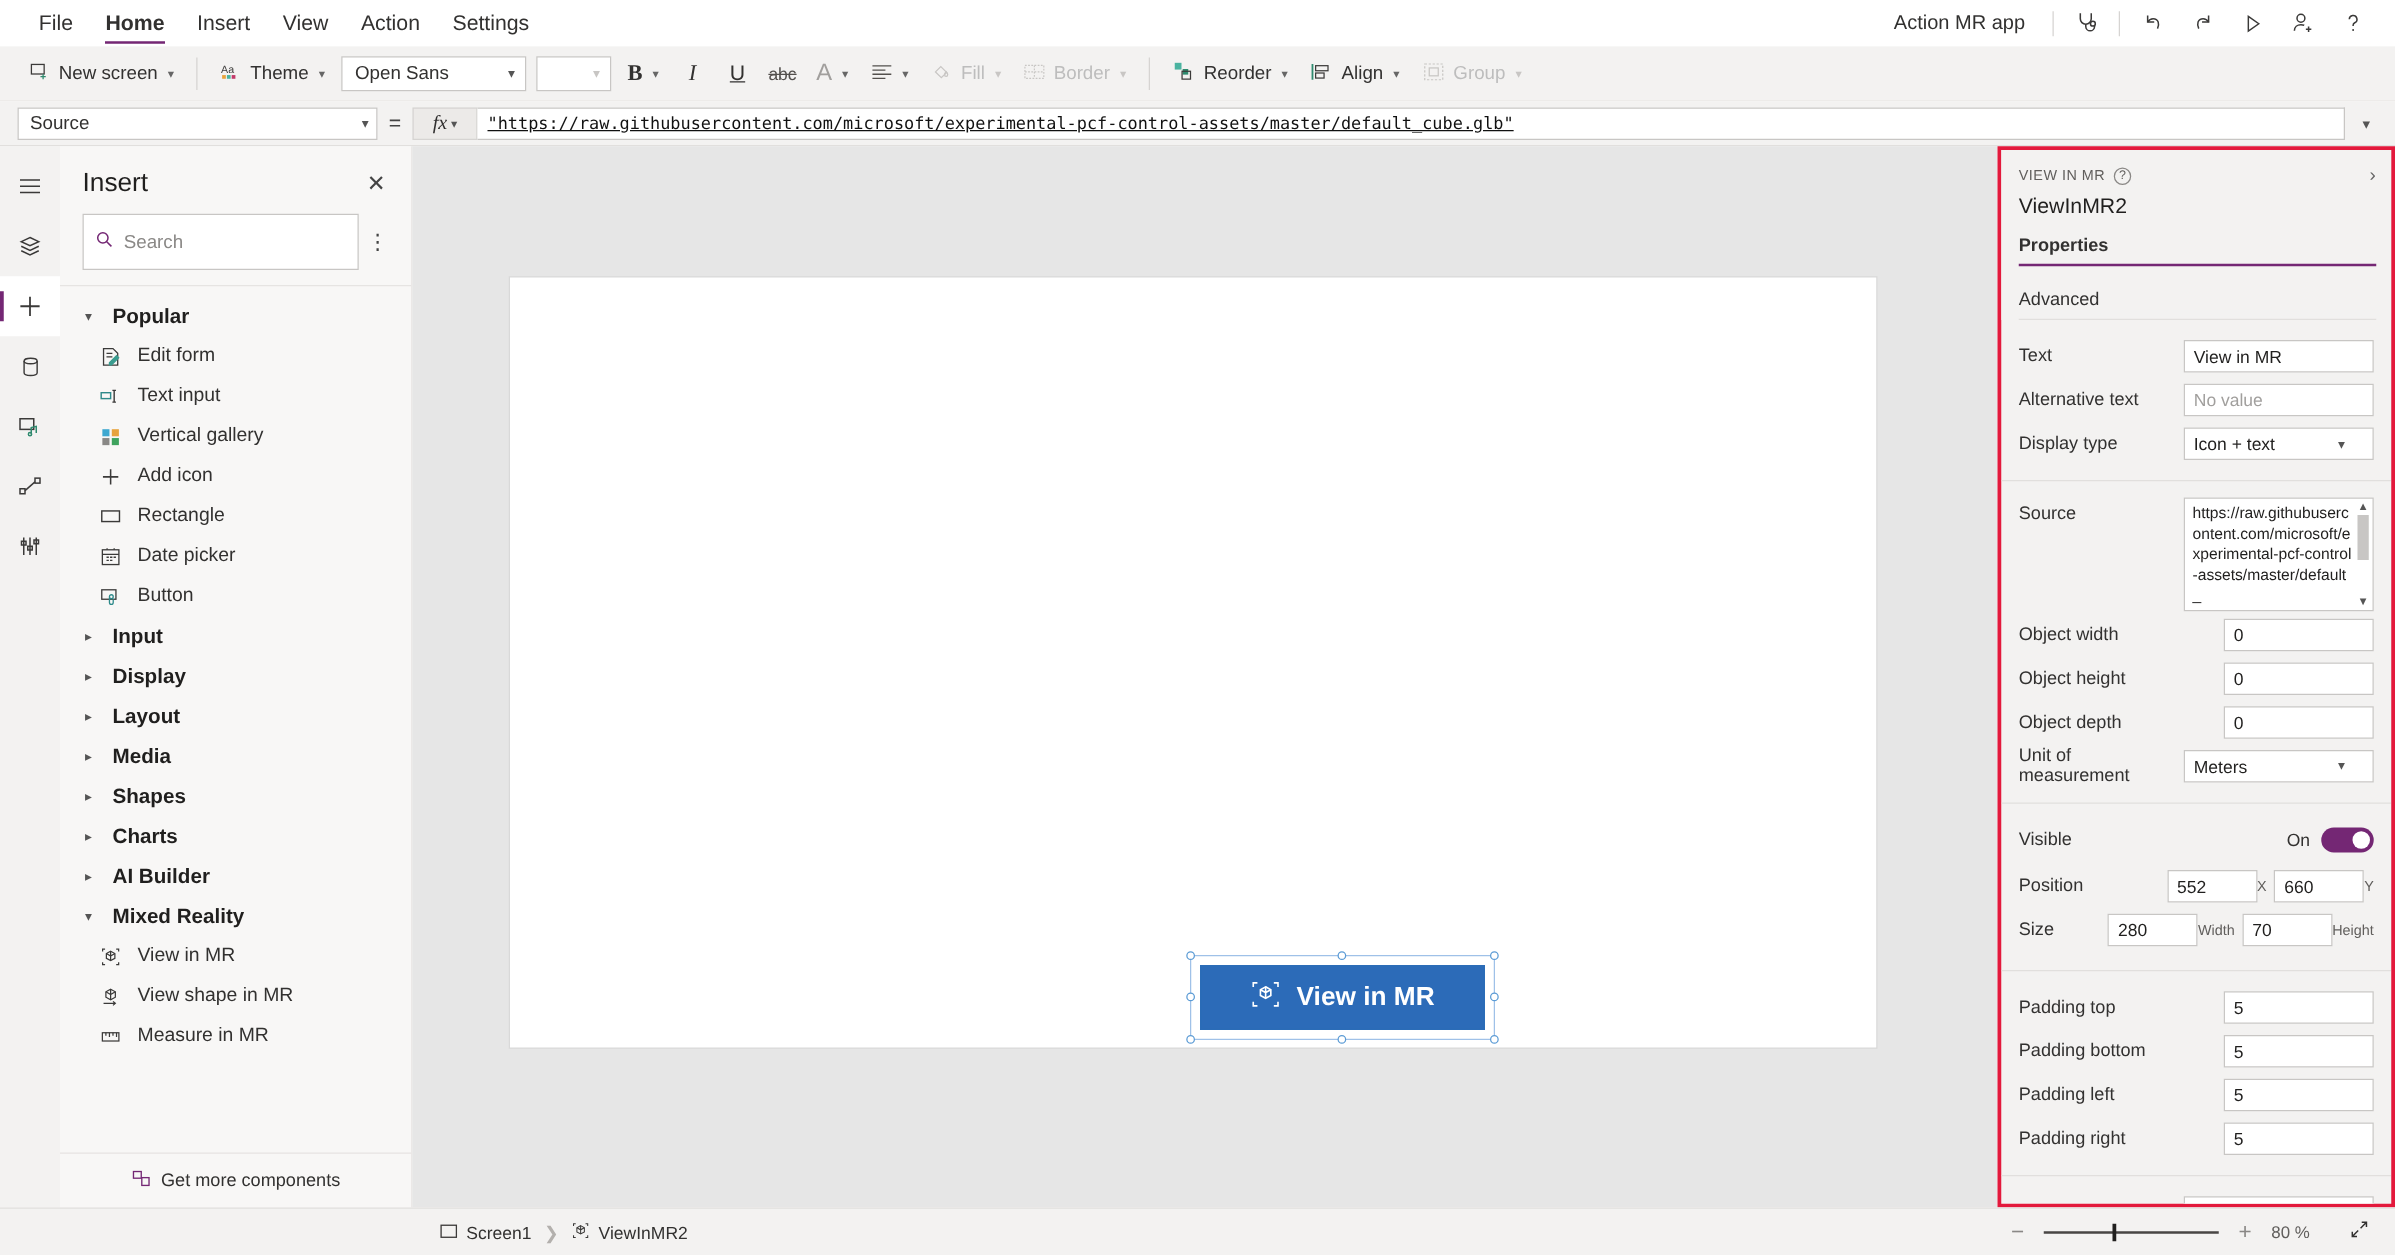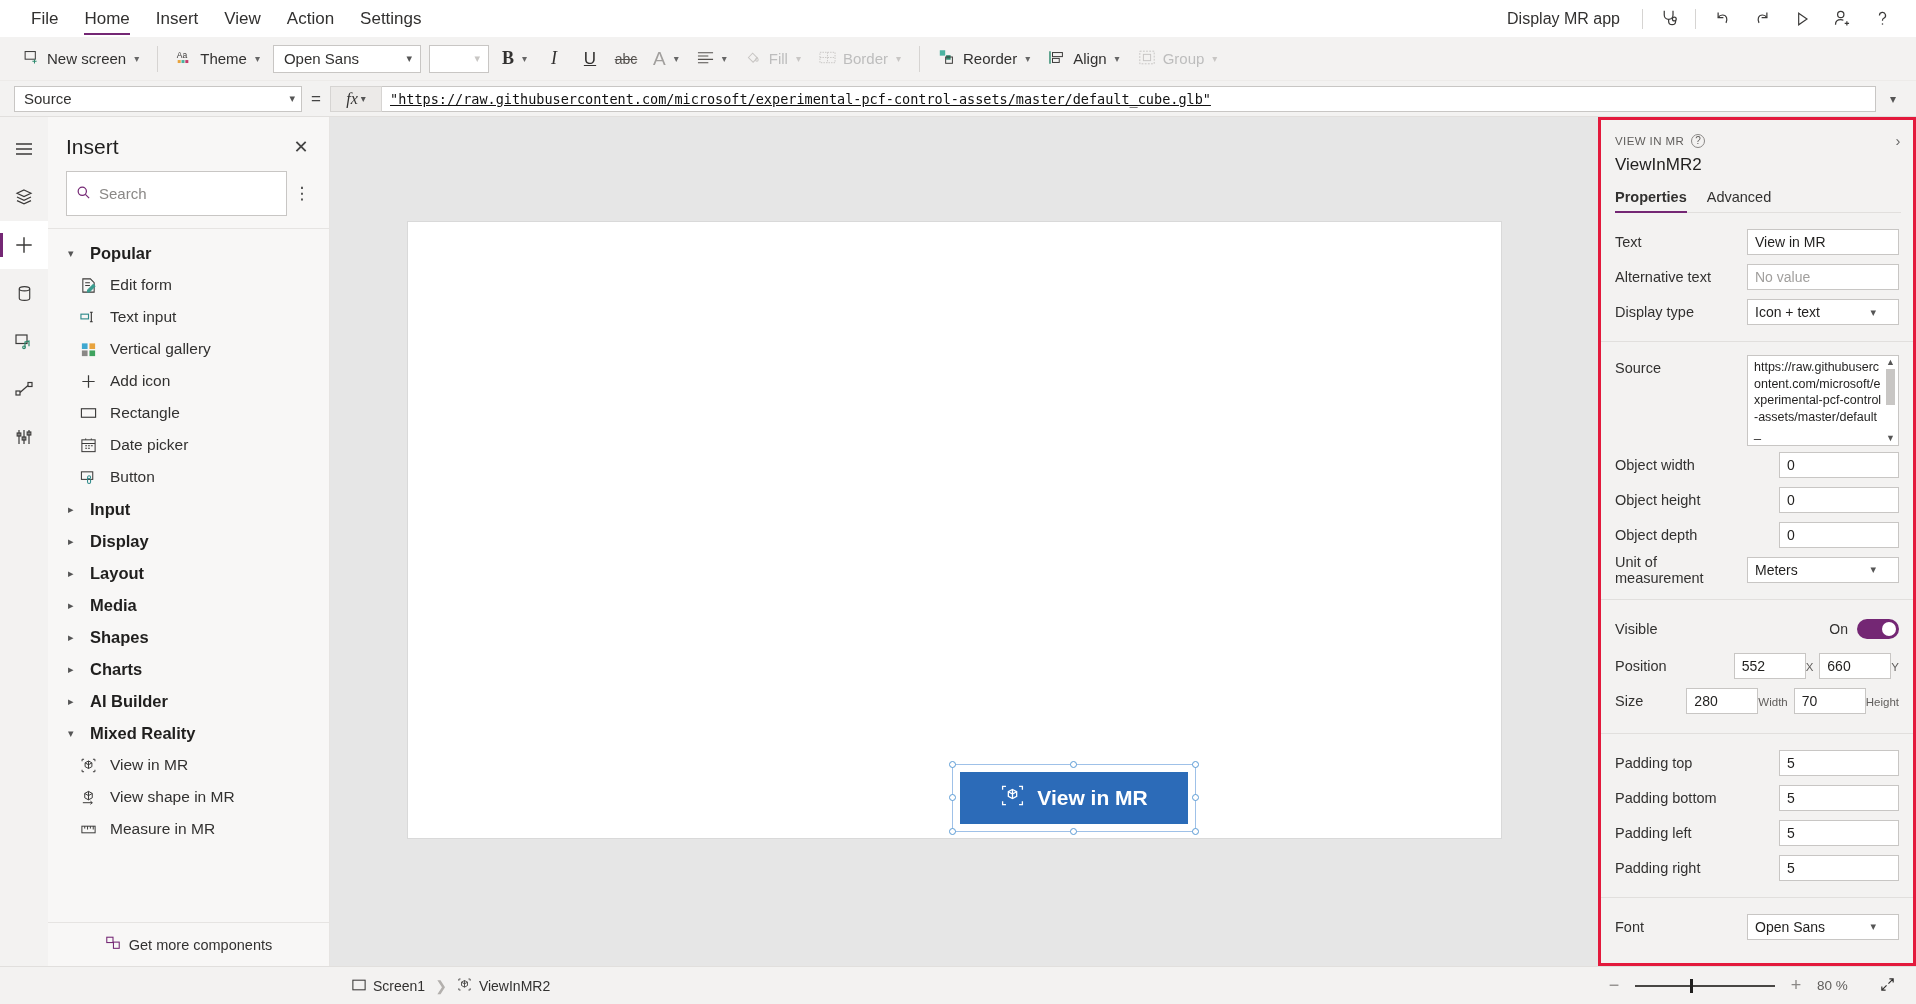--- a/index.html
+++ b/index.html
@@ -14,21 +14,21 @@
 
   
   .menubar {
     height: 37px; background:#ffffff; display:flex; align-items:center;
     padding-left: 18px; flex: 0 0 37px; position: relative;
   }
   .menu-item {
     font-size: 17px; color:#323130; padding: 0 13px; height:37px;
     display:flex; align-items:center; cursor:pointer; position:relative;
   }
-  .menu-item.active { font-weight: normal; }
+  .menu-item.active { font-weight: bold; }
   .menu-item.active::after {
     content:""; position:absolute; left:13px; right:13px; bottom:2px; height:2.5px; background:#742774;
   }
   .menubar-right { margin-left:auto; display:flex; align-items:center; padding-right:14px; gap:0px; }
   .app-name { font-size:16px; color:#323130; padding:0 16px; }
   .mb-sep { width:1px; height:20px; background:#d6d4d2; margin:0 6px; }
   .mb-icon { width:40px; height:34px; display:flex; align-items:center; justify-content:center; cursor:pointer; }
   .mb-icon svg { display:block; }
 
   
@@ -139,21 +139,21 @@
   .props {
     width:318px; flex:0 0 318px; background:#f3f2f1; position:relative;
     display:flex; flex-direction:column; overflow:hidden;
     border:3px solid #e3193c;
   }
   .pp-head { padding:12px 12px 0 14px; background:#f3f2f1; }
   .pp-kicker { display:flex; align-items:center; gap:7px; font-size:11.5px; letter-spacing:.4px; color:#605e5c; text-transform:uppercase; }
   .pp-kicker .q { width:14px; height:14px; border:1px solid #8a8886; border-radius:50%; font-size:10px; display:flex; align-items:center; justify-content:center; color:#605e5c; }
   .pp-collapse { margin-left:auto; font-size:15px; color:#666; cursor:pointer; }
   .pp-name { font-size:17px; color:#201f1e; margin-top:6px; }
-  .pp-tabs { display:flex; gap:20px; margin-top:14px; border-bottom:1px solid #e1dfdd; }
+  .pp-tabs { display:flex; gap:20px; margin-top:14px; border-bottom:1px solid #e1dfdd;flex-direction:column; }
   .pp-tab { font-size:14.5px; color:#323130; padding-bottom:7px; cursor:pointer; position:relative; }
   .pp-tab.active { font-weight:bold; }
   .pp-tab.active::after { content:""; position:absolute; left:0; right:0; bottom:-1px; height:2.5px; background:#742774; }
   .pp-body { flex:1; overflow:hidden; }
   .pp-sec { padding:10px 14px 10px 14px; border-bottom:1px solid #e1dfdd; }
   .pp-row { display:flex; align-items:center; min-height:32px; margin:3px 0; }
   .pp-label { font-size:14.5px; color:#323130; flex:1; }
   .pp-input {
     width:120px; height:26px; background:#fff; border:1px solid #c8c6c4;
     display:flex; align-items:center; padding:0 7px; font-size:14px; color:#201f1e;
@@ -202,21 +202,21 @@
 
   <div class="menubar">
     <div class="menu-item">File</div>
     <div class="menu-item active">Home</div>
     <div class="menu-item">Insert</div>
     <div class="menu-item">View</div>
     <div class="menu-item">Action</div>
     <div class="menu-item">Settings</div>
 
     <div class="menubar-right">
-      <div class="app-name">Display MR app</div>
+      <div class="app-name">Action MR app</div>
       <div class="mb-sep"></div>
       <div class="mb-icon">
         <svg width="21" height="21" viewBox="0 0 24 24" fill="none" stroke="#3b3a39" stroke-width="1.4">
           <path d="M6 3v5a5 5 0 0010 0V3"></path>
             <circle cx="17.5" cy="12.5" r="2.2"></circle>
           <path d="M11 13v2a4 4 0 008 0v-.4"></path>
         </svg>
       </div>
       <div class="mb-sep"></div>
       <div class="mb-icon">

